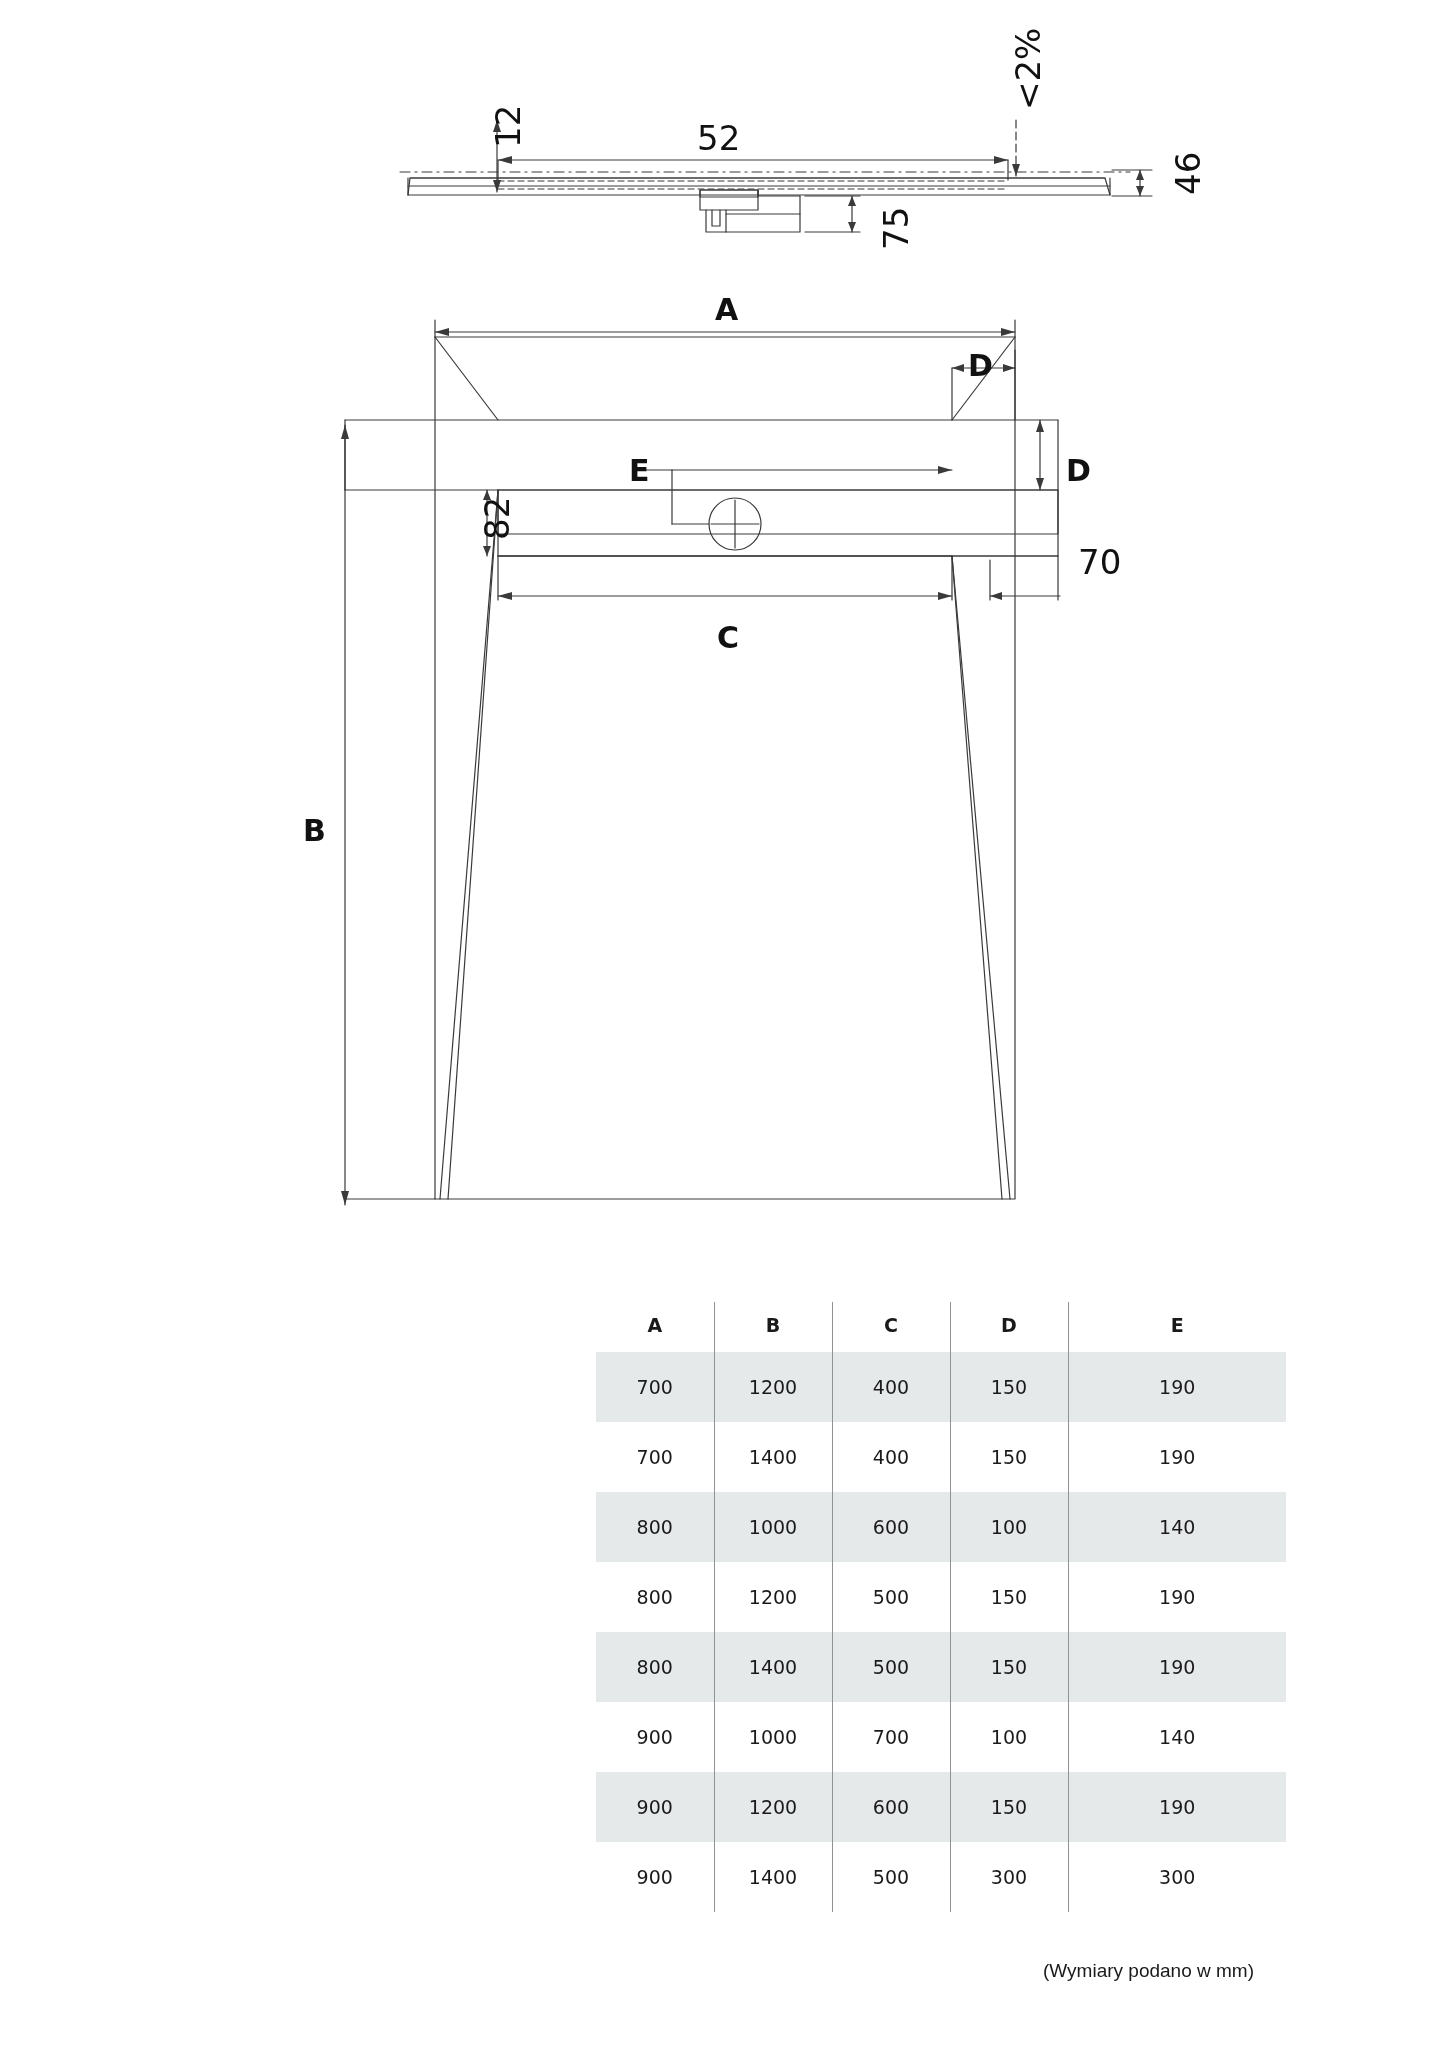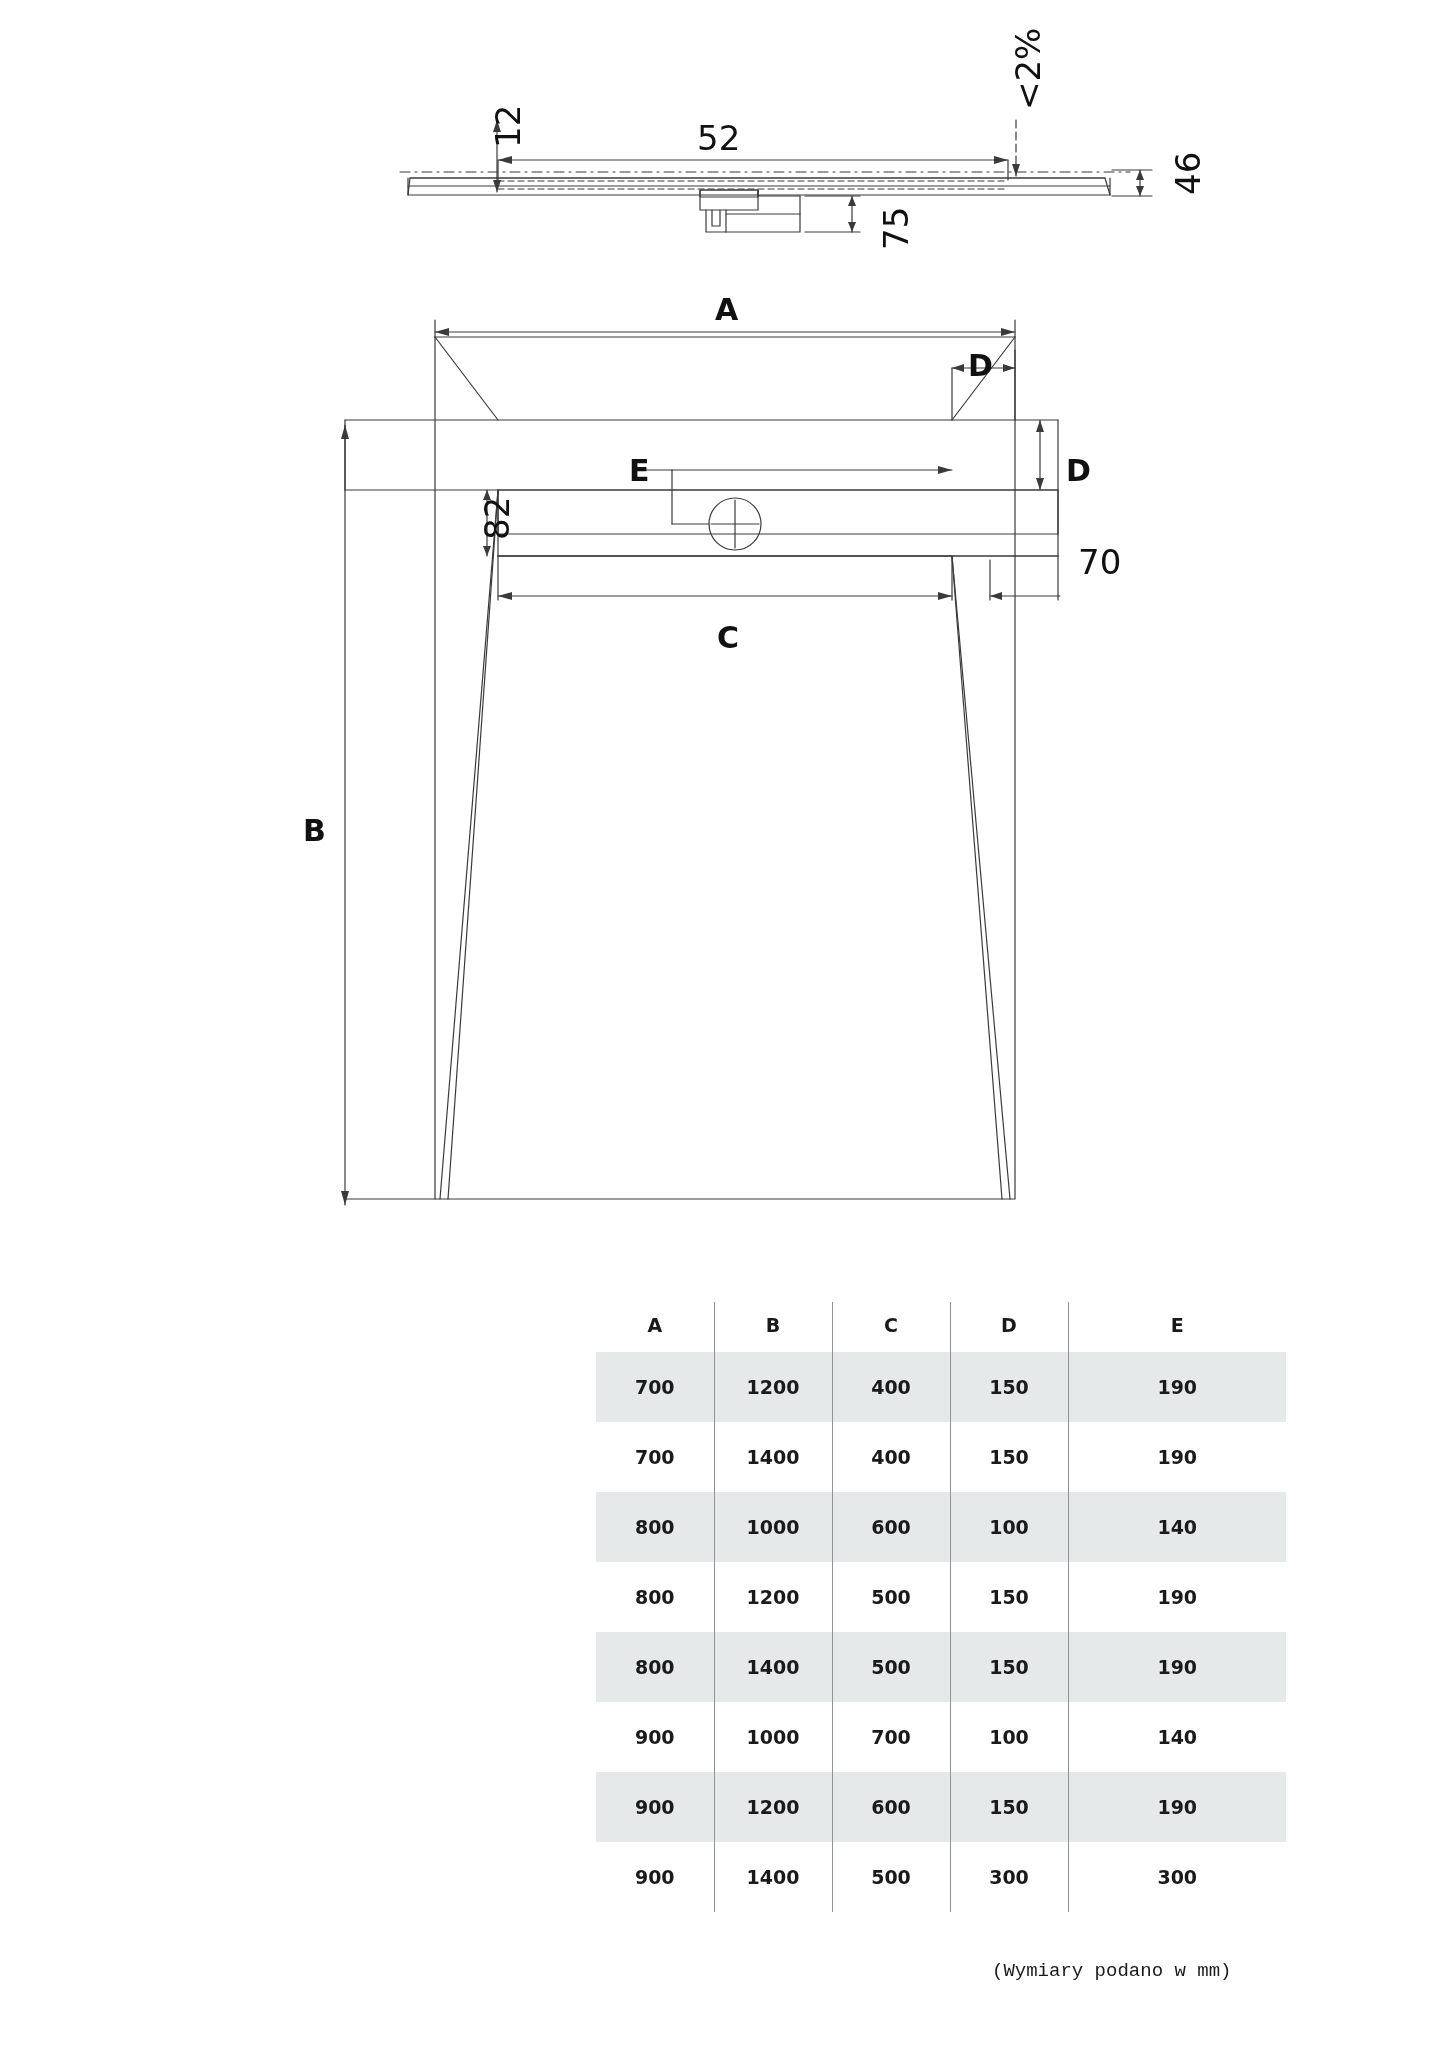--- a/index.html
+++ b/index.html
@@ -57,21 +57,21 @@
     font-size: 19px;
     font-weight: 700;
     color: #1a1a1a;
     text-align: center;
     padding: 12px 0 16px 0;
     background: #ffffff;
     border-bottom: none;
   }
   #spec-table td {
     font-size: 19px;
-    font-weight: 700;
+    font-weight: 400;
     color: #1a1a1a;
     text-align: center;
     padding: 14px 0;
     height: 42px;
   }
   #spec-table tr.odd td {
     background: #e6e9ea;
   }
   #spec-table tr.even td {
     background: #ffffff;
@@ -82,25 +82,25 @@
     border-left: 1px solid #8e9496;
   }
   #spec-table col.c-a { width: 118px; }
   #spec-table col.c-b { width: 118px; }
   #spec-table col.c-c { width: 118px; }
   #spec-table col.c-d { width: 118px; }
   #spec-table col.c-e { width: 218px; }
 
   #table-note {
     position: absolute;
-    left: 992px;
+    left: 1043px;
     top: 1960px;
     font-size: 19px;
     color: #1a1a1a;
-    font-family: Liberation Mono, monospace;
+    font-family: Liberation Sans, sans-serif;
     white-space: nowrap;
   }
 </style>
 </head>
 <body>
 
 <div id="sheet">
 
   <svg class="drawing" viewBox="0 0 1449 2047">
     <g fill="none" stroke="#3a3a3a" stroke-width="1.2" stroke-linecap="round" stroke-linejoin="round">

